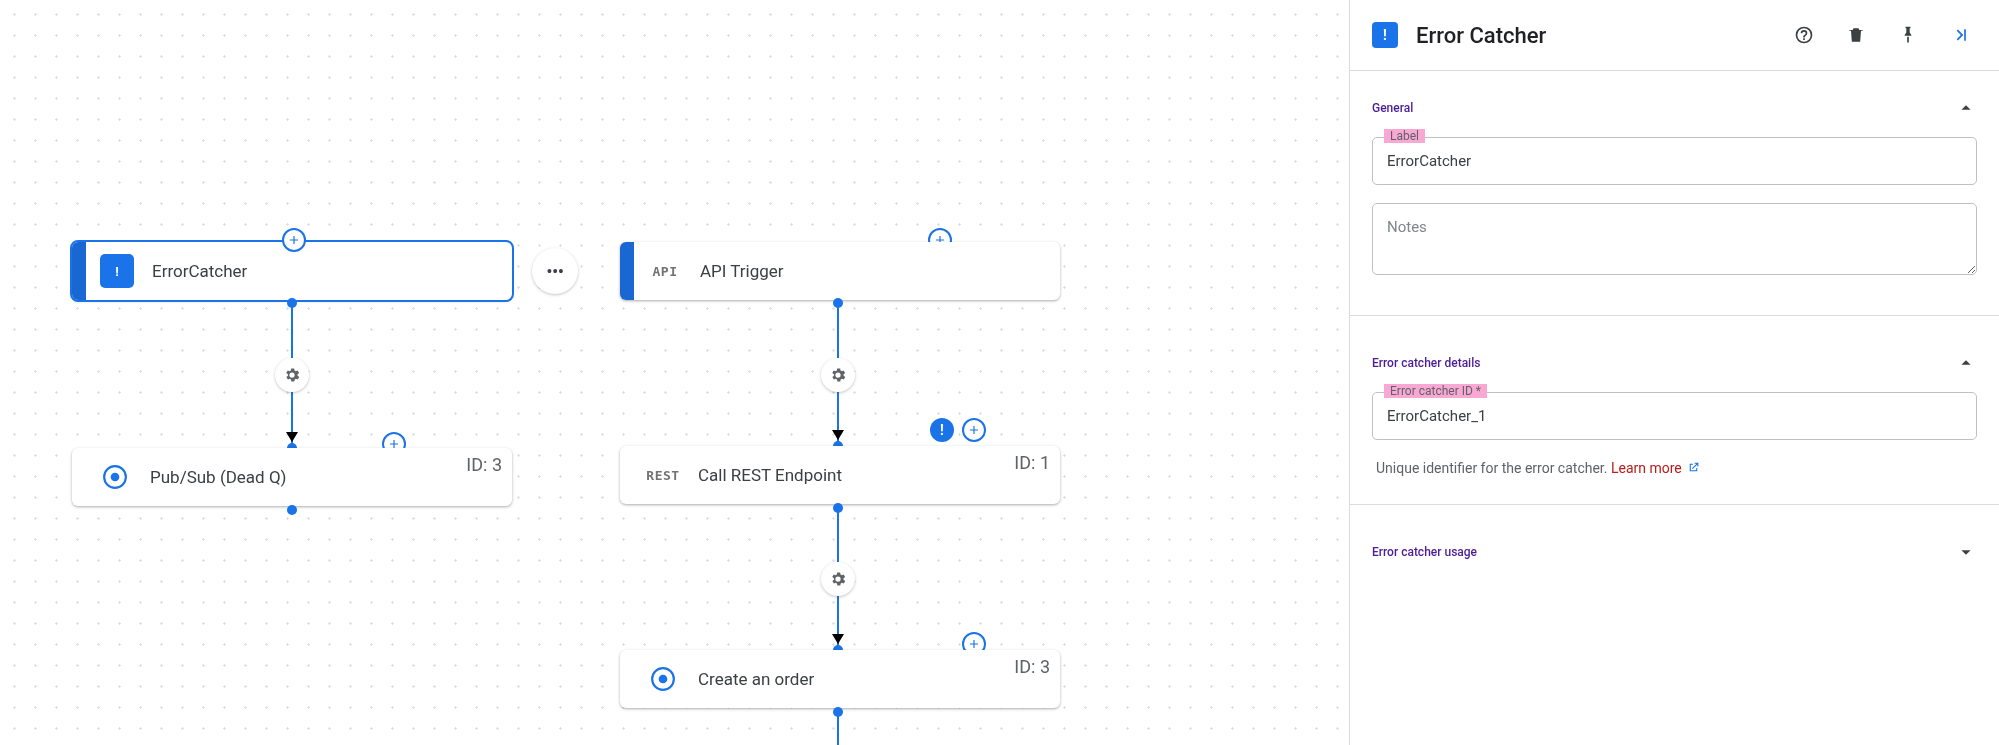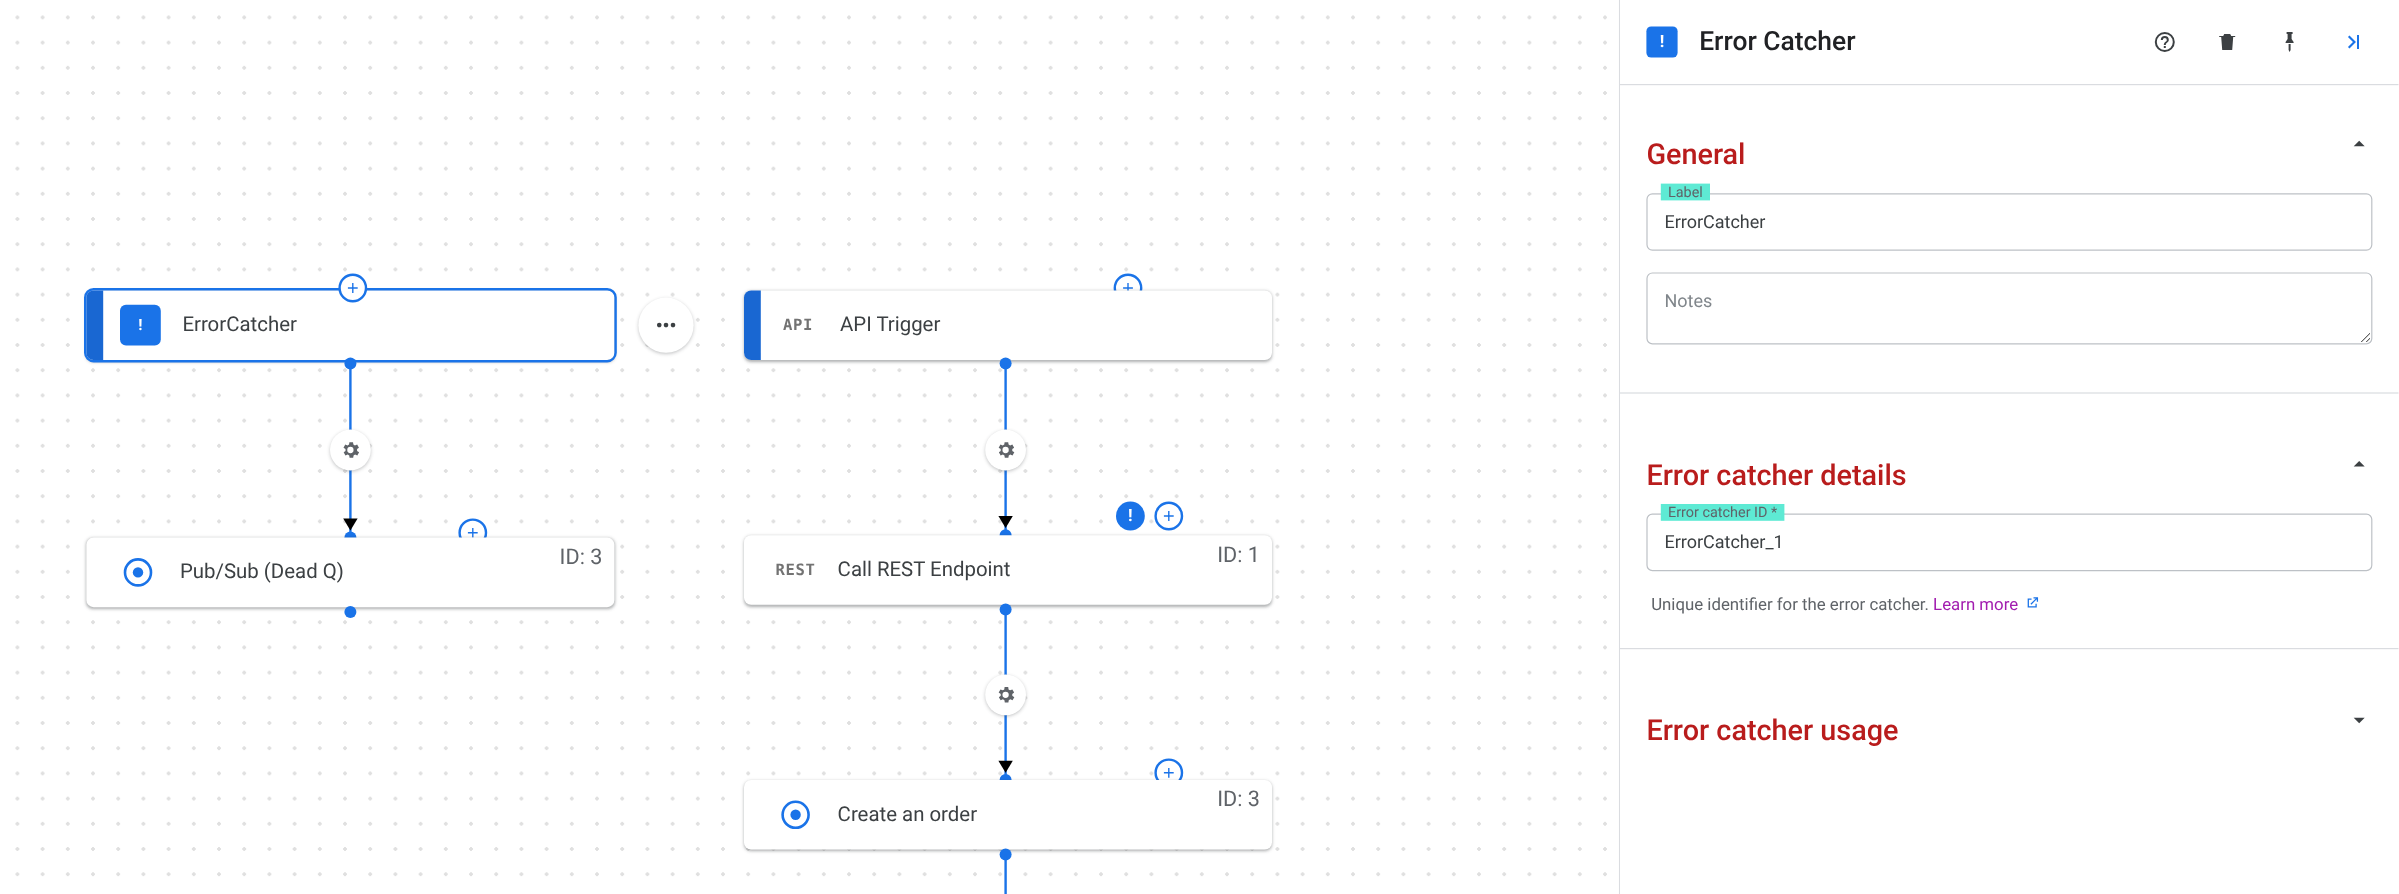--- a/index.html
+++ b/index.html
@@ -72,33 +72,33 @@
 .panel { width: 650px; height:100%; border-left:1px solid #dadce0; display:flex; flex-direction:column; overflow-y:auto;}
 .phead { display:flex; align-items:center; padding: 18px 22px; gap:18px; border-bottom:1px solid #dadce0;}
 .phead .pic{ width:26px;height:26px; background:#1a73e8; border-radius:4px; color:#fff; display:flex;align-items:center;justify-content:center; font-weight:700; font-size:14px;}
 .phead h1{ font-size:22px; font-weight:500; color:#202124; flex:1;}
 .phead .ib{ width:34px;height:34px; display:flex;align-items:center;justify-content:center; cursor:pointer;}
 .phead .ib svg{width:20px;height:20px;fill:#3c4043;}
 .phead .ib.collapse svg{fill:#1a73e8;}
 
 .sect{ padding: 16px 22px 8px; }
 .secthead{ display:flex; align-items:center; justify-content:space-between; padding: 10px 0 18px; cursor:pointer;}
-.secthead h2{ font-size:24px; font-weight:500; color:#b91c1c;margin-top:18px;}
+.secthead h2{ font-size:12px; font-weight:500; color:#4c1d95;}
 .secthead svg{width:22px;height:22px;fill:#3c4043;}
 .secthead.collapsed svg{transform:rotate(180deg);}
 
 .field{ position:relative; margin-bottom:18px;}
-.field label{ position:absolute; top:-8px; left:12px; background:#5eead4; padding:0 6px; font-size:12px; color:#5f6368;}
+.field label{ position:absolute; top:-8px; left:12px; background:#f9a8d4; padding:0 6px; font-size:12px; color:#5f6368;}
 .field input, .field textarea{
   width:100%; border:1px solid #bdc1c6; border-radius:5px; padding:14px 14px; font-size:15px; color:#3c4043;
 }
-.field textarea{ resize: vertical; height:60px;}
+.field textarea{ resize: vertical; height:72px;}
 .field input::placeholder, .field textarea::placeholder{color:#80868b;}
 .help{ font-size:14px; color:#5f6368; padding:2px 4px 10px;}
-.help a{ color:#a21caf; text-decoration:none;text-align:center;}
+.help a{ color:#b91c1c; text-decoration:none;text-align:center;}
 .help a svg{width:13px;height:13px;fill:#1a73e8;vertical-align:-1px;margin-left:2px;}
 
 .divider{height:1px;background:#dadce0;margin:10px 0;}
 </style>
 </head>
 <body>
 
 <div class="canvas">
 
   <div class="node trig sel" style="left:72px; top:242px; width:440px;">

